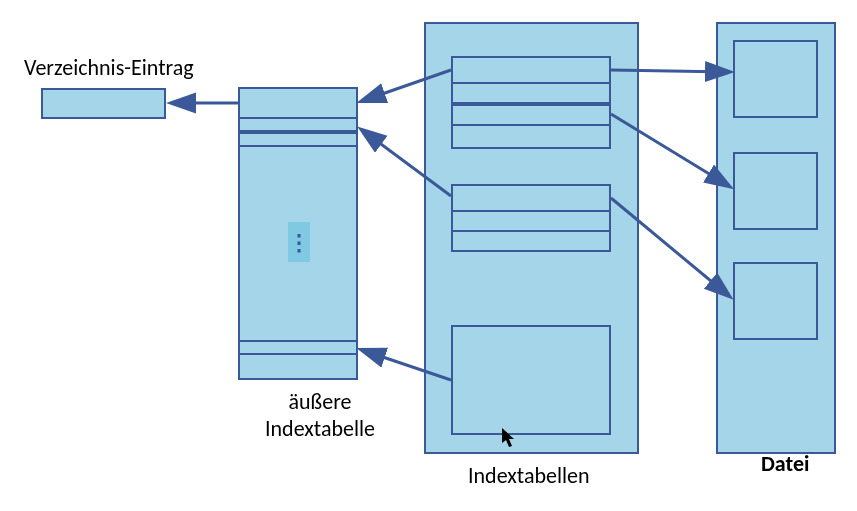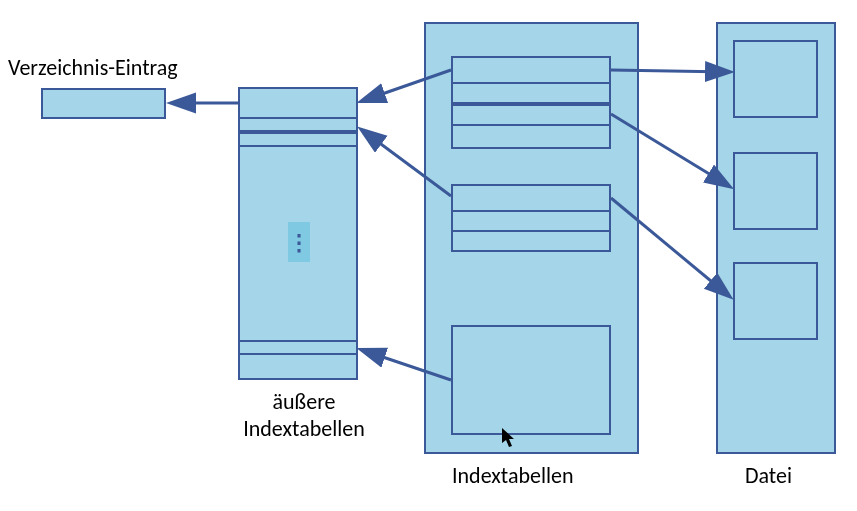--- a/index.html
+++ b/index.html
@@ -17,41 +17,42 @@
     position: absolute;
     background: #A4D5E8;
     border: 2px solid #3B5999;
     box-sizing: border-box;
   }
   .label {
     position: absolute;
     font-size: 22px;
     color: #000;
     text-align: center;
+    margin-left: 16px;
   }
   svg {
     position: absolute;
     left: 0;
     top: 0;
     pointer-events: none;
   }
   .cursor {
     position: absolute;
     font-size: 20px;
     color: #000;
   }
 </style>
 </head>
 <body>
 
 <div class="label" style="left:8px; top:54px;">Verzeichnis-Eintrag</div>
 <div class="label" style="left:224px; top:388px; width:160px; white-space:pre-line;">äußere
-Indextabellen</div>
+Indextabelle</div>
 <div class="label" style="left:452px; top:462px;">Indextabellen</div>
-<div class="label" style="left:745px; top:462px;">Datei</div>
+<div class="label" style="left:745px; top:450px;font-weight:bold;">Datei</div>
 
 <div class="box" style="left:41px; top:88px; width:125px; height:31px;"></div>
 
 <div class="box" style="left:238px; top:87px; width:120px; height:293px;"></div>
 <div class="box" style="left:238px; top:117px; width:120px; height:15px;"></div>
 <div class="box" style="left:238px; top:132px; width:120px; height:15px;"></div>
 <div class="box" style="left:238px; top:340px; width:120px; height:15px;"></div>
 
 <div style="position:absolute; left:288px; top:222px; width:22px; height:40px; background:#7FC9E2; display:flex; align-items:center; justify-content:center;">
   <span style="color:#3B5999; font-size:22px; font-weight:bold;">⋮</span>

